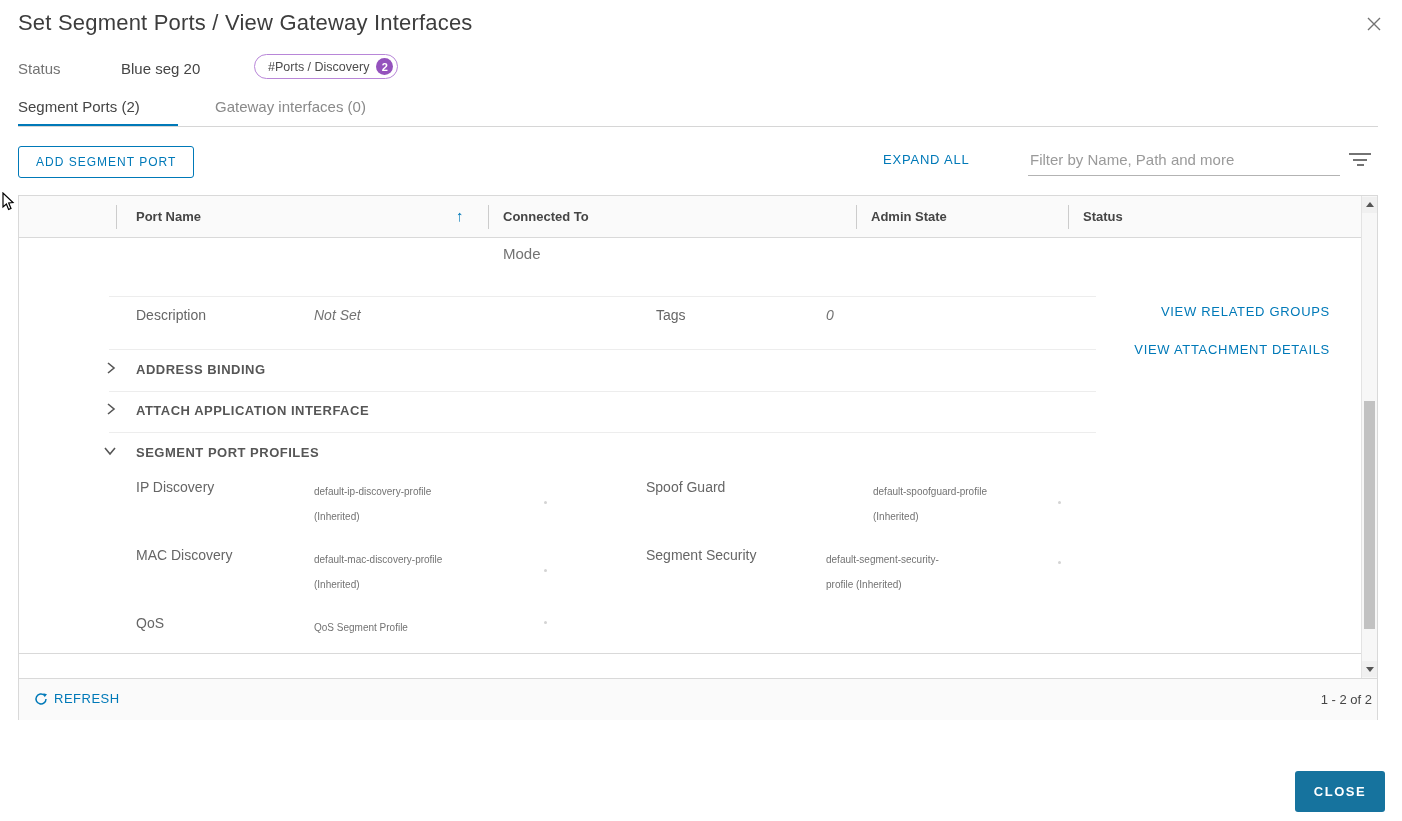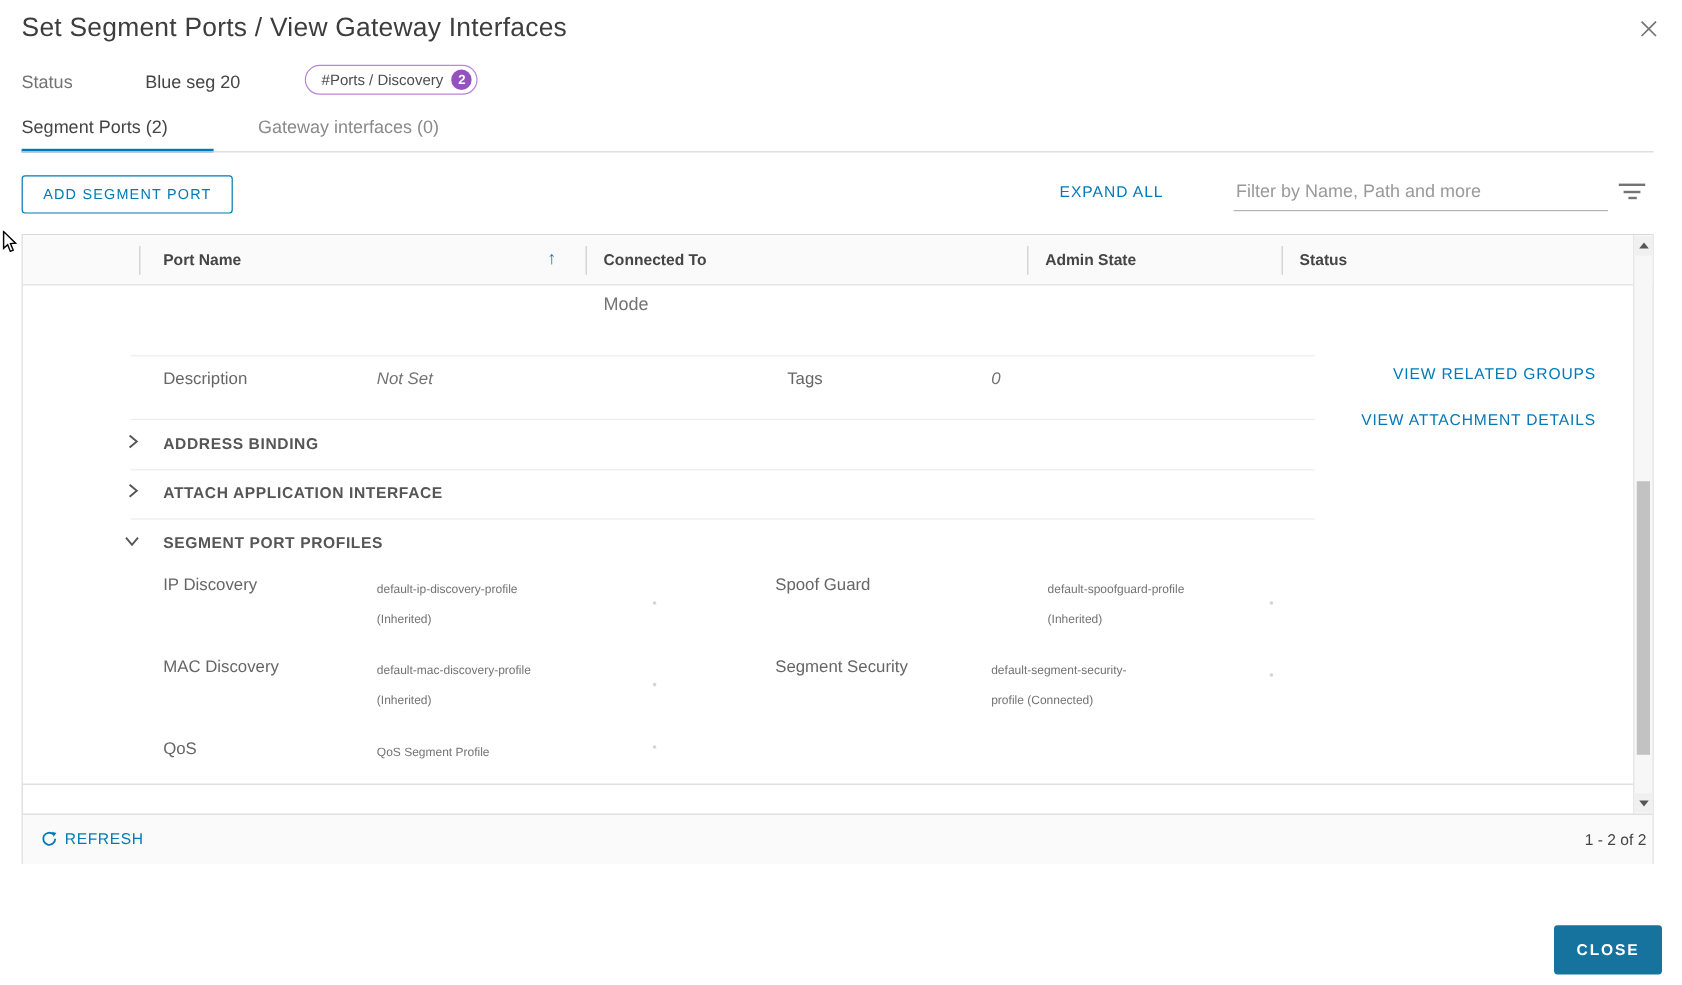--- a/index.html
+++ b/index.html
@@ -188,21 +188,21 @@
 
     <div class="abs p-label pl-1">Spoof Guard</div>
     <div class="abs p-val pv-1"><span>default-spoofguard-profile</span><br><span>(Inherited)</span></div>
     <div class="dot dot-1"></div>
 
     <div class="abs p-label pl-2">MAC Discovery</div>
     <div class="abs p-val pv-2"><span>default-mac-discovery-profile</span><br><span>(Inherited)</span></div>
     <div class="dot dot-2"></div>
 
     <div class="abs p-label pl-3">Segment Security</div>
-    <div class="abs p-val pv-3"><span>default-segment-security-</span><br><span>profile (Connected)</span></div>
+    <div class="abs p-val pv-3"><span>default-segment-security-</span><br><span>profile (Inherited)</span></div>
     <div class="dot dot-3"></div>
 
     <div class="abs p-label pl-4">QoS</div>
     <div class="abs p-val pv-4"><span>QoS Segment Profile</span></div>
     <div class="dot dot-4"></div>
   </div>
 
   <div class="vscroll">
     <div class="sb-btn sb-up">
         <div class="tri-up"></div>

